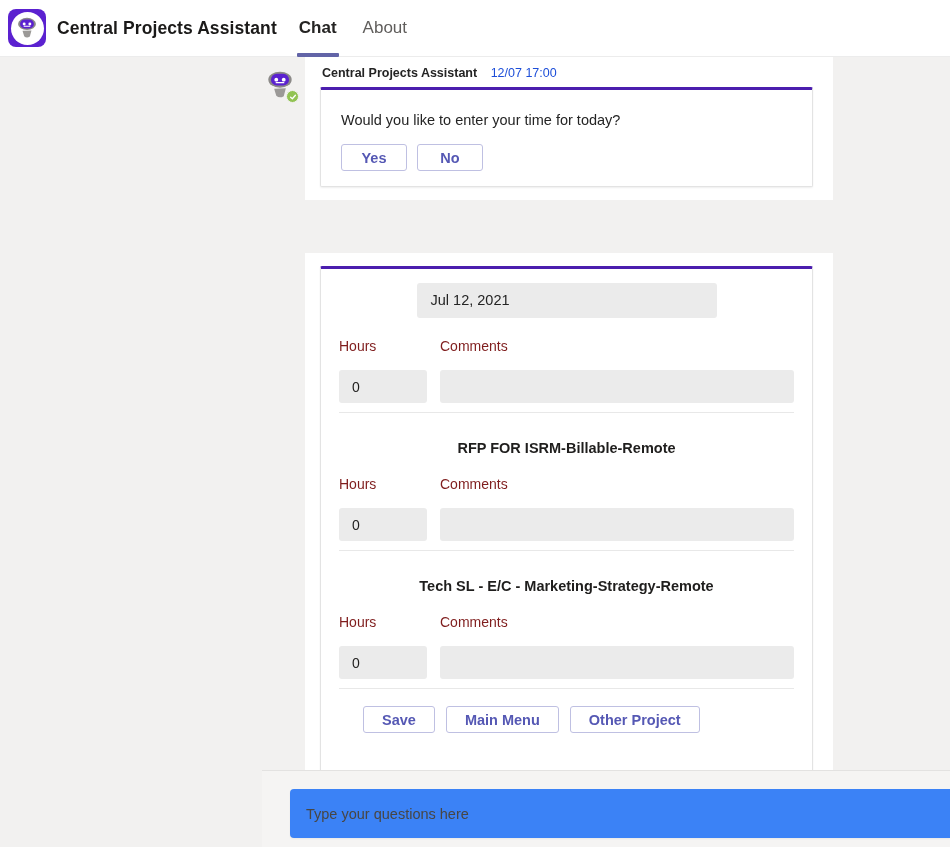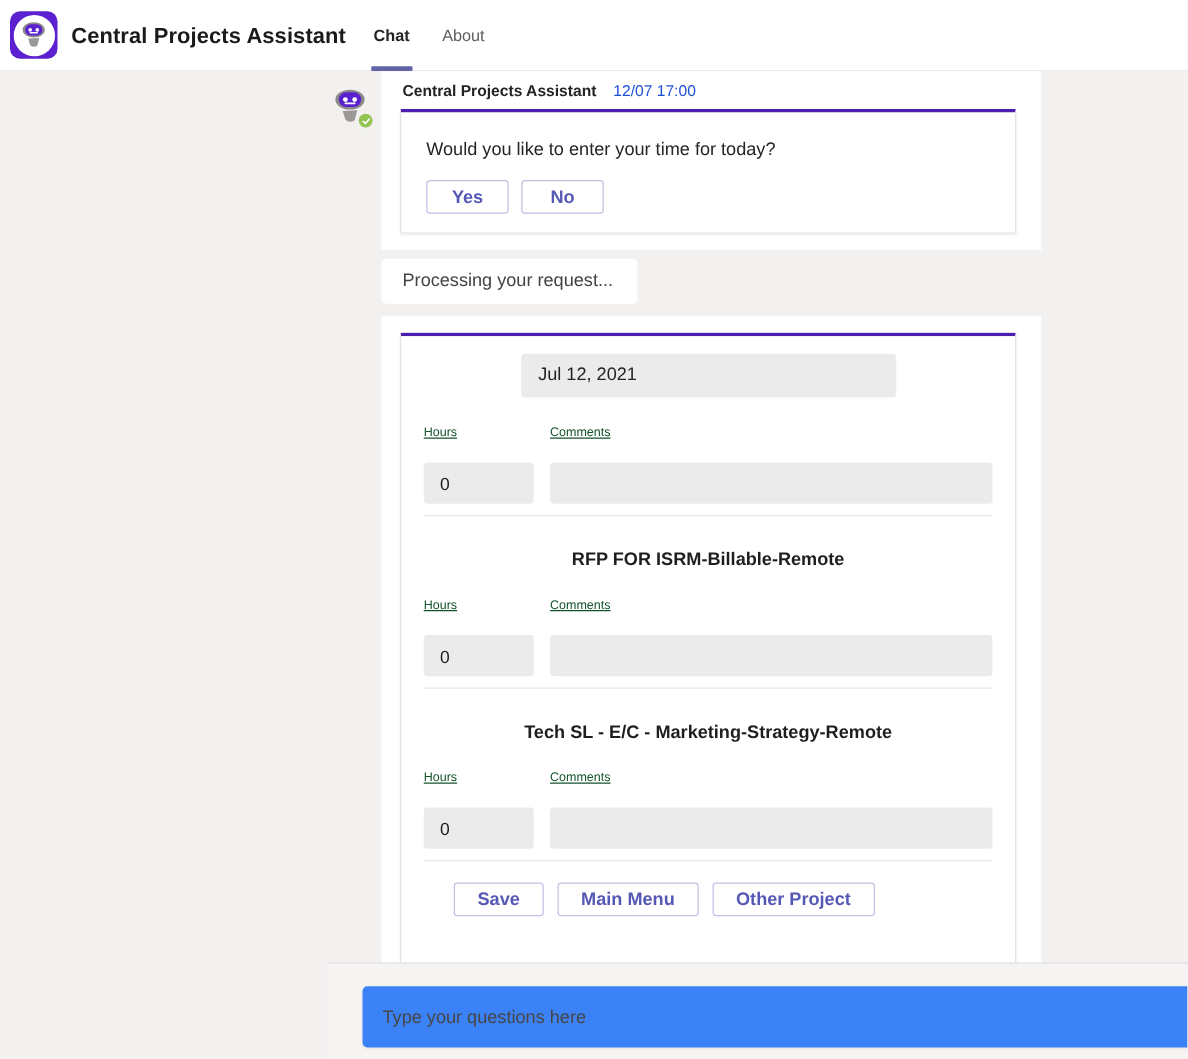--- a/index.html
+++ b/index.html
@@ -22,21 +22,21 @@
     display:flex; align-items:center; justify-content:center; flex:0 0 auto;
   }
   .logo-inner {
     width:33px; height:33px; border-radius:50%; background:#fff;
     display:flex; align-items:center; justify-content:center;
   }
   .app-title { font-size:17.5px; font-weight:700; color:#1b1a19; margin-left:11px; letter-spacing:.1px; }
   .tab-bar { display:flex; height:57px; margin-left:20px; }
   .tab {
     position:relative; display:flex; align-items:center;
-    padding:0 2px; margin-right:22px; font-size:13px; color:#605e5c; cursor:pointer;
+    padding:0 2px; margin-right:22px; font-size:17px; color:#605e5c; cursor:pointer;
   }
   .tab.active { color:#252423; font-weight:700; }
   .tab.active::after {
     content:""; position:absolute; left:0; right:0; bottom:0; height:4px;
     background:#6264a7; border-radius:1px;
   }
 
   
   .chat-pane { position:absolute; top:57px; left:262px; right:0; bottom:77px; background:#f2f1f0; }
 
@@ -82,21 +82,21 @@
   .date-row { margin-top:14px; text-align:center; }
   .date-field {
     display:inline-block; width:300px; height:35px; background:#ebebeb; border-radius:3px;
     font-size:14.5px; color:#242424; text-align:left; line-height:35px; padding-left:14px;
     cursor:pointer;
   }
   .form-section { margin-top:26px; }
   .form-section.first { margin-top:19px; }
   .sec-title { text-align:center; font-size:14.5px; font-weight:700; color:#1f1e1d; line-height:19px; }
   .row { display:flex; gap:13px; }
-  .row.labels { margin-top:17px; font-size:10px; color:#14532d; line-height:19px;text-decoration:underline; }
+  .row.labels { margin-top:17px; font-size:14px; color:#7f1d1d; line-height:19px; }
   .row.fields { margin-top:14px; }
   .hours-col { width:88px; flex:0 0 auto; }
   .comments-col { flex:1; }
   .field {
     height:33px; background:#ebebeb; border:none; border-radius:3px;
     font-family:inherit; font-size:14px; color:#1f1e1d; padding:0 13px; outline:none;
   }
   .divider { height:1px; background:#e8e8e8; margin-top:9px; }
   .actions { display:flex; gap:11px; margin-top:17px;padding-left:24px; }
 
@@ -165,21 +165,20 @@
       </div>
       <div class="card card1">
         <p class="question">Would you like to enter your time for today?</p>
         <div class="btn-row">
           <button class="ac-btn">Yes</button>
           <button class="ac-btn">No</button>
         </div>
       </div>
     </section>
 
-    <div class="bubble">Processing your request...</div>
 
     <section class="strip strip2">
       <div class="card card2">
 
         <div class="date-row">
           <div class="date-field">Jul 12, 2021</div>
         </div>
 
         <div class="form-section first">
           <div class="row labels">

